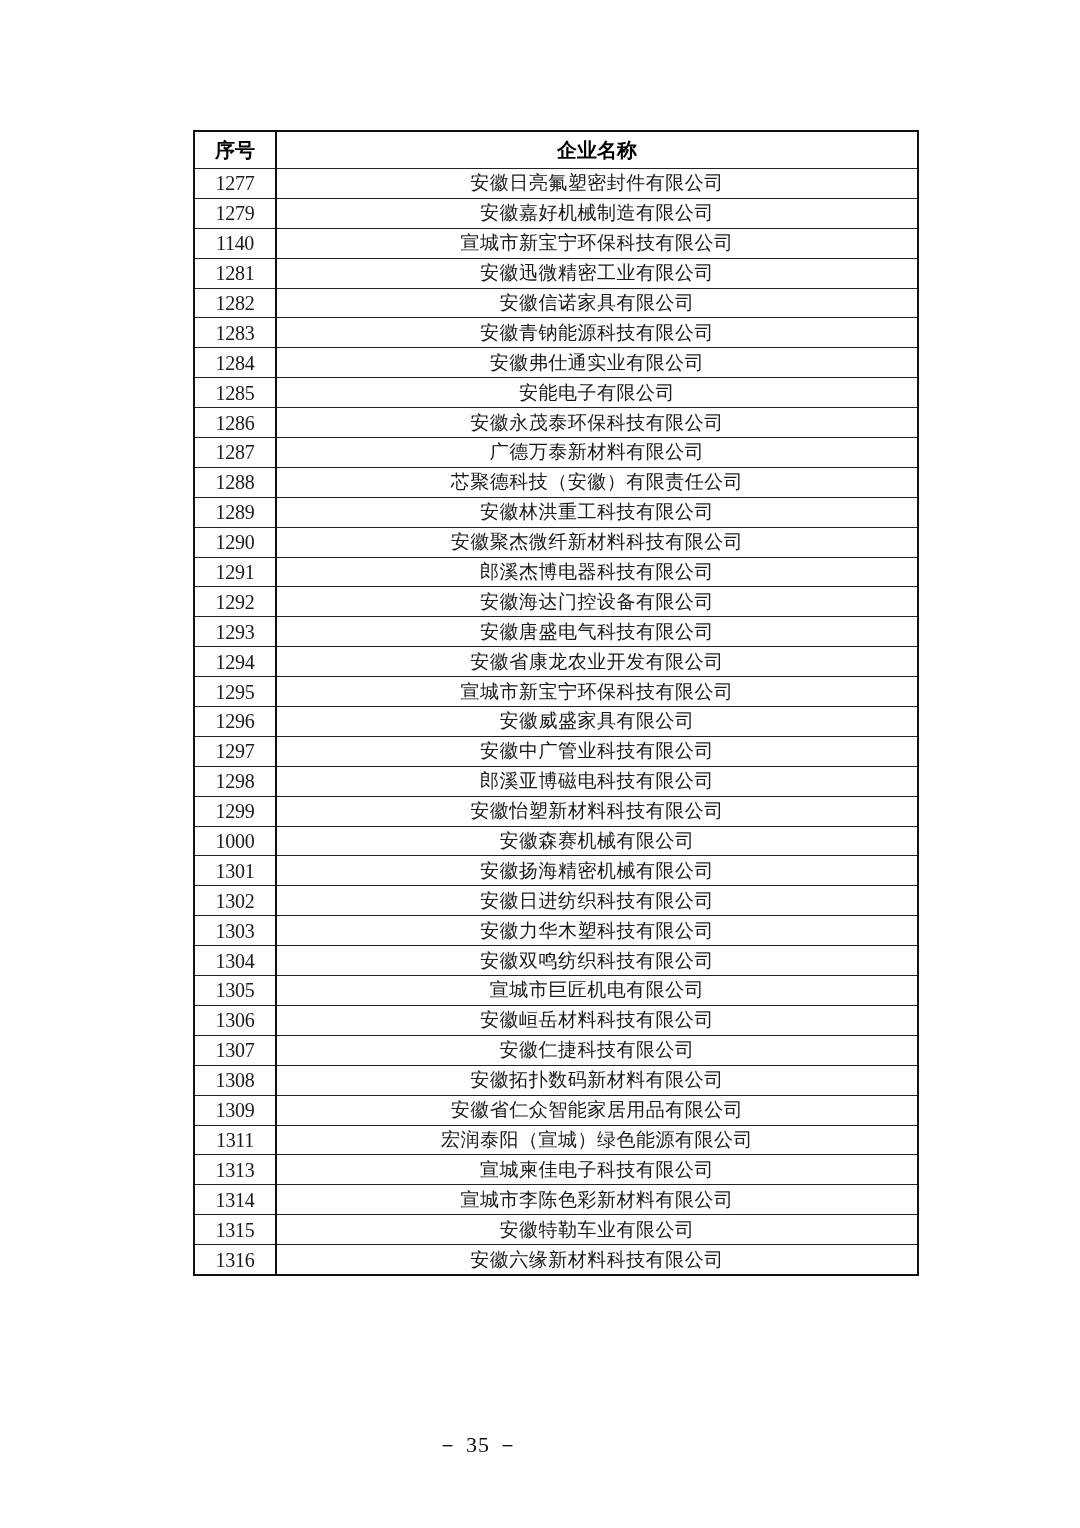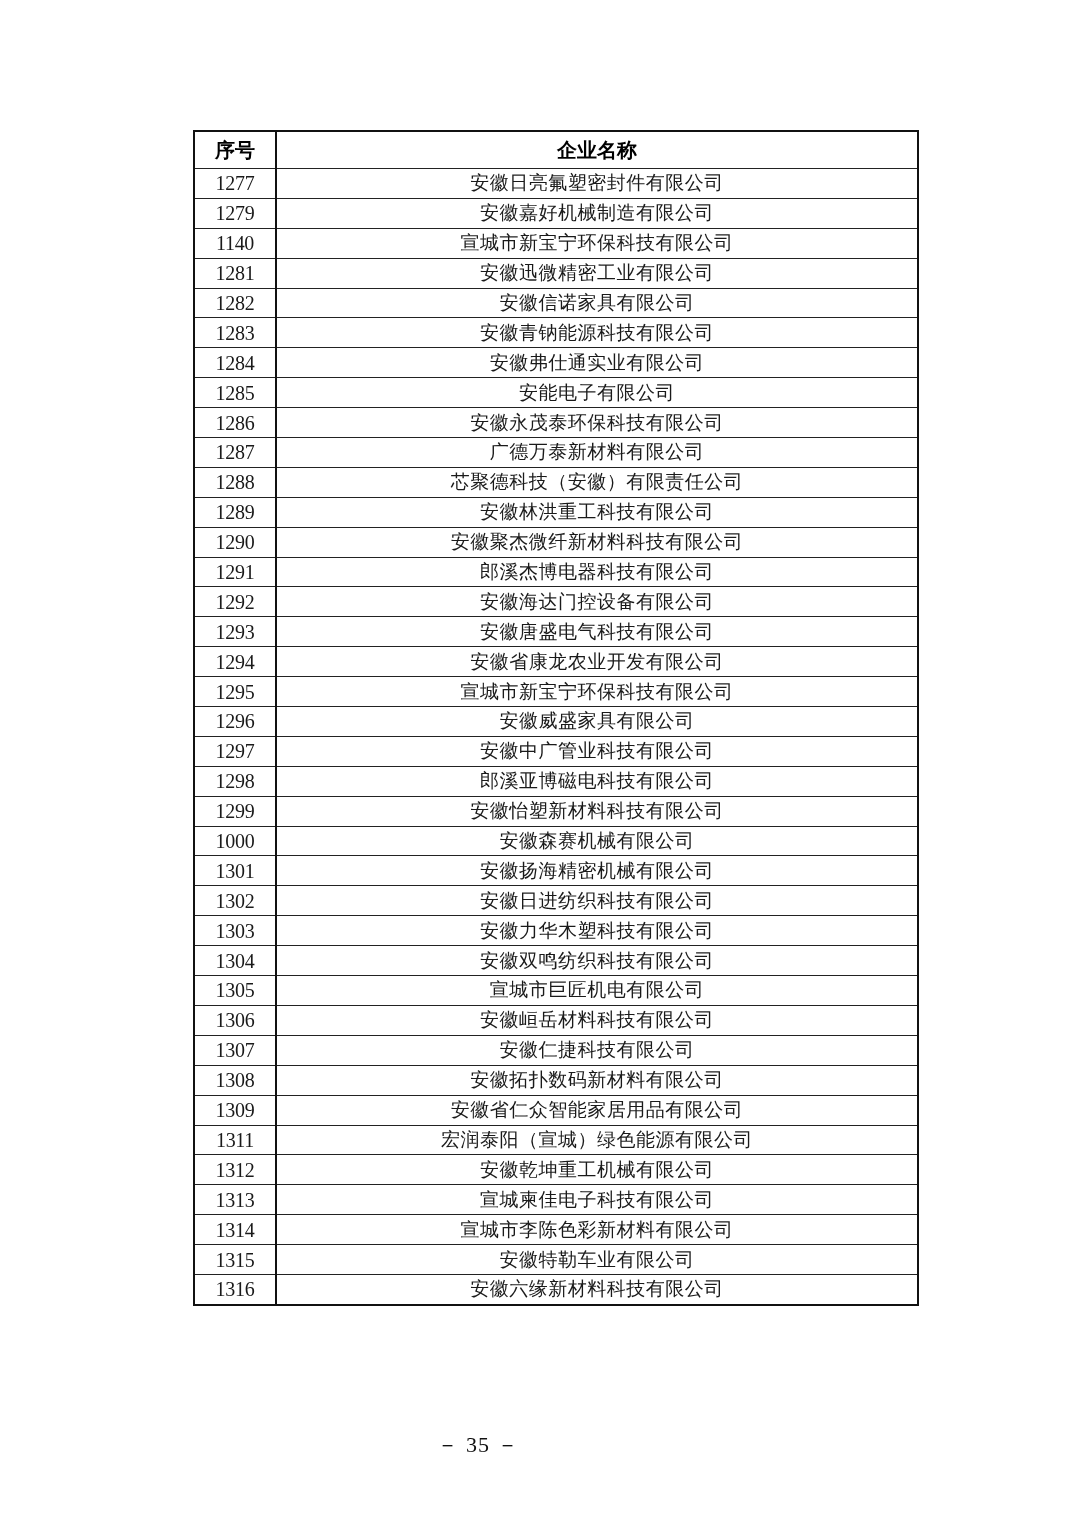--- a/index.html
+++ b/index.html
@@ -226,24 +226,20 @@
         </tr>
       <tr>
           <td class="no">1309</td>
           <td class="name">安徽省仁众智能家居用品有限公司</td>
         </tr>
       <tr>
           <td class="no">1311</td>
           <td class="name">宏润泰阳（宣城）绿色能源有限公司</td>
         </tr>
       <tr>
-          <td class="no">1312</td>
-          <td class="name">安徽乾坤重工机械有限公司</td>
-        </tr>
-      <tr>
           <td class="no">1313</td>
           <td class="name">宣城柬佳电子科技有限公司</td>
         </tr>
       <tr>
           <td class="no">1314</td>
           <td class="name">宣城市李陈色彩新材料有限公司</td>
         </tr>
       <tr>
           <td class="no">1315</td>
           <td class="name">安徽特勒车业有限公司</td>

